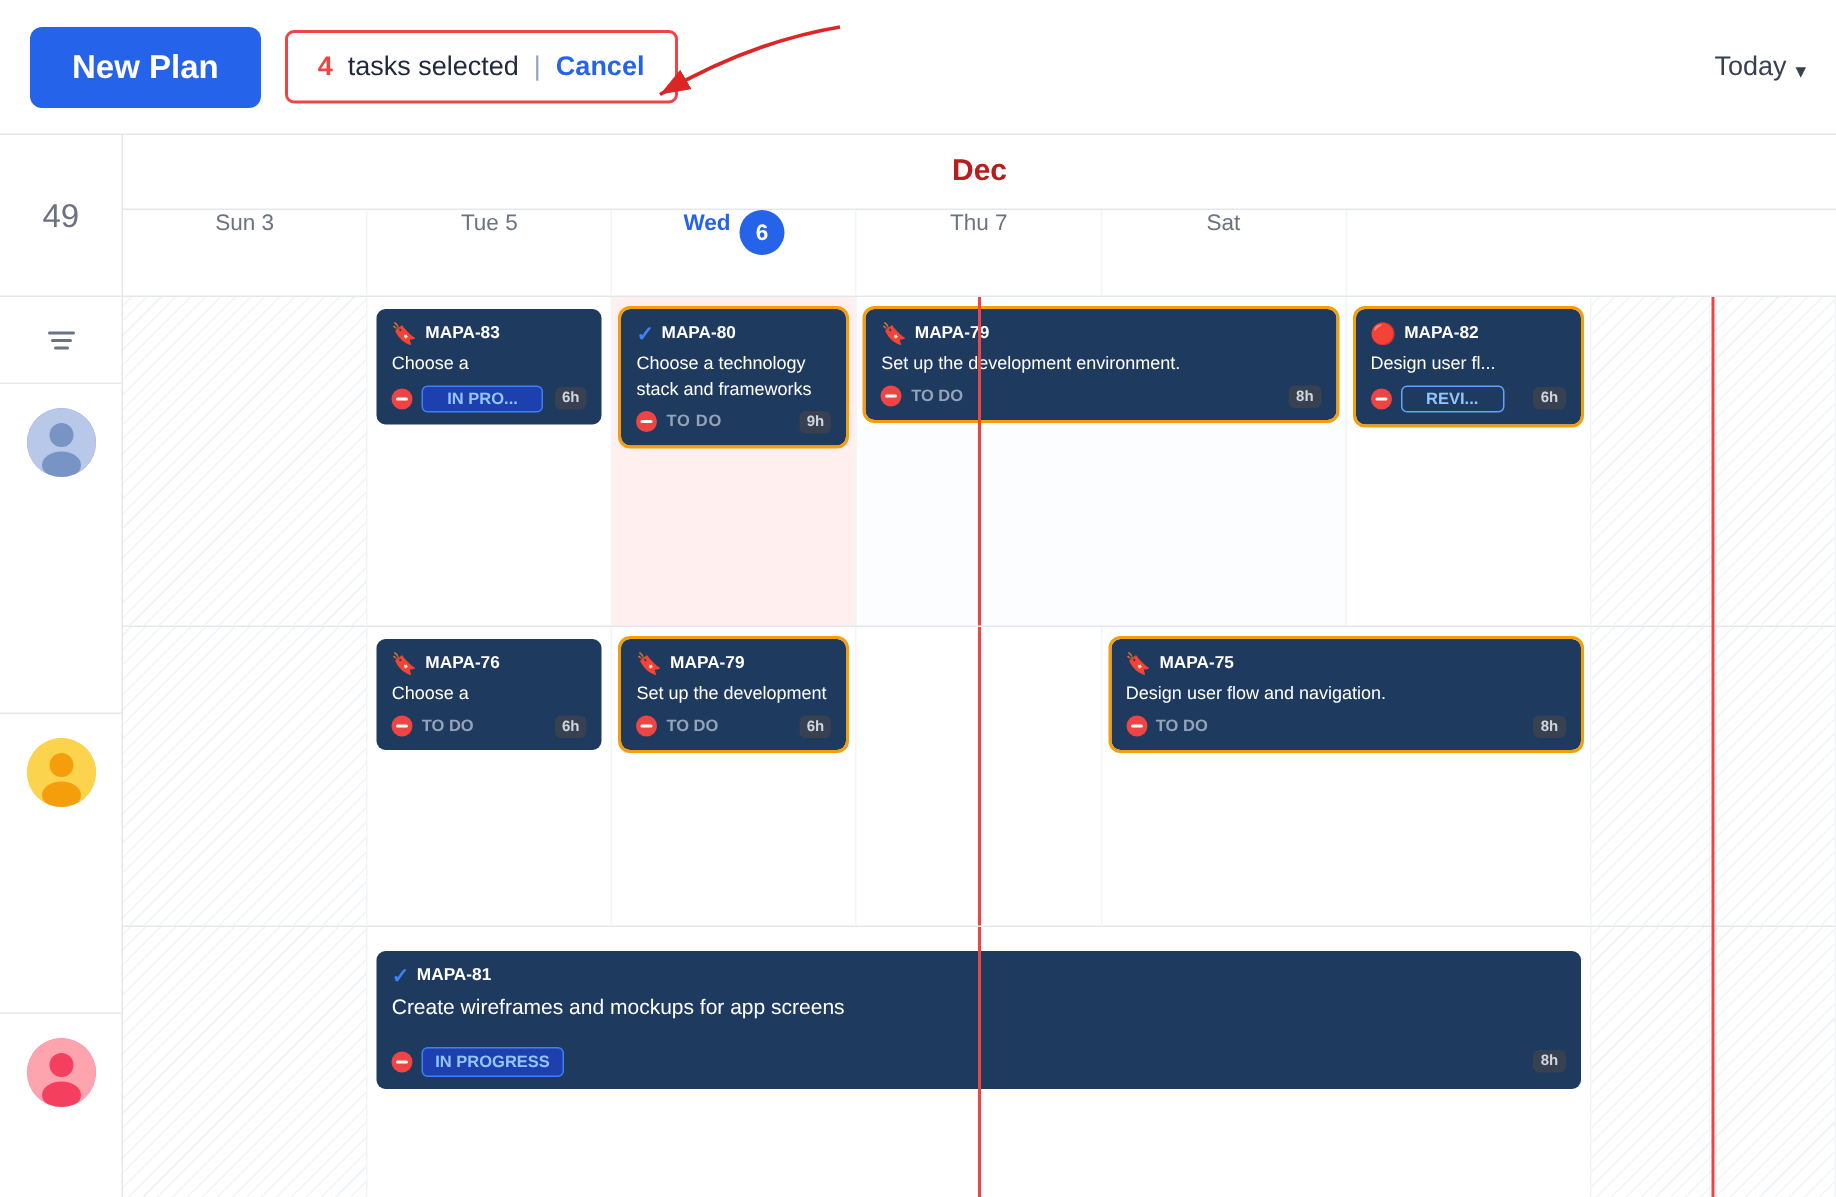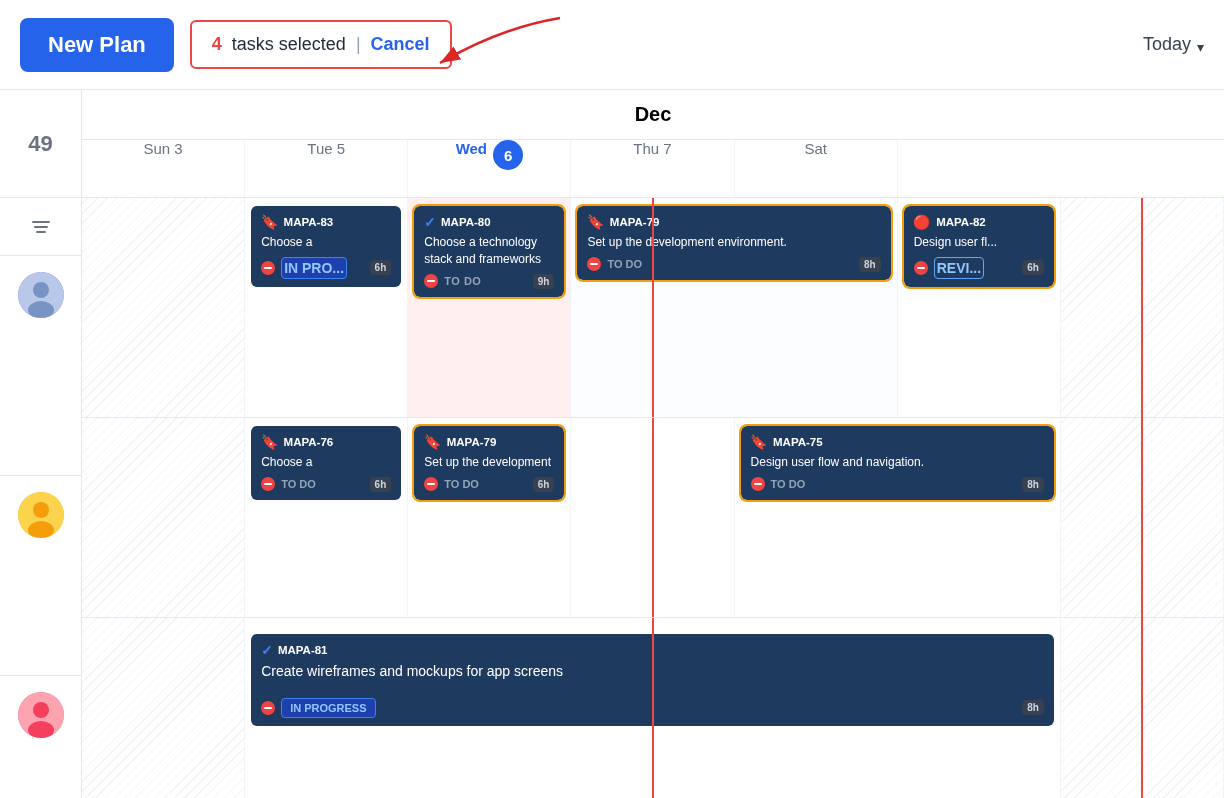--- a/index.html
+++ b/index.html
@@ -64,21 +64,21 @@
       border-right: 1px solid #e5e7eb;
       background: #fff;
     }
     .week-num-cell {
       height: 108px;
       display: flex;
       align-items: center;
       justify-content: center;
       font-size: 22px;
       color: #6b7280;
-      font-weight: 700;
+      font-weight: 400;
       border-bottom: 1px solid #e5e7eb;
     }
     .filter-icon-cell {
       height: 58px;
       display: flex;
       align-items: center;
       justify-content: center;
       border-bottom: 1px solid #e5e7eb;
     }
     .avatar-cell {
@@ -111,21 +111,21 @@
     }
 
     
     .month-header {
       height: 50px;
       display: flex;
       align-items: center;
       justify-content: center;
       font-size: 20px;
       font-weight: 600;
-      color: #000000;
+      color: #b91c1c;
       border-bottom: 1px solid #e5e7eb;
     }
 
     
     .day-headers {
       display: grid;
       grid-template-columns: repeat(7, 1fr);
       height: 58px;
       border-bottom: 1px solid #e5e7eb;
     }
@@ -198,22 +198,22 @@
     }
     .task-title { font-size: 12px; line-height: 1.4; margin-bottom: 6px; }
     .task-footer {
       display: flex;
       align-items: center;
       gap: 6px;
       flex-wrap: wrap;
     }
     .status-badge {
       border-radius: 4px;
-      padding: 2px 2px;
-      font-size: 14px;
+      padding: 2px 16px;
+      font-size: 11px;
       font-weight: 700;
     }
     .badge-inprogress { background: #1e40af; color: #93c5fd; border: 1px solid #3b82f6; }
     .badge-todo { background: transparent; color: #94a3b8; border: none; font-size: 11px; font-weight: 600; letter-spacing: 0.5px; }
     .badge-review { background: #1e3a5f; color: #93c5fd; border: 1px solid #60a5fa; }
     .time-badge {
       background: #374151;
       color: #d1d5db;
       border-radius: 4px;
       padding: 2px 5px;

